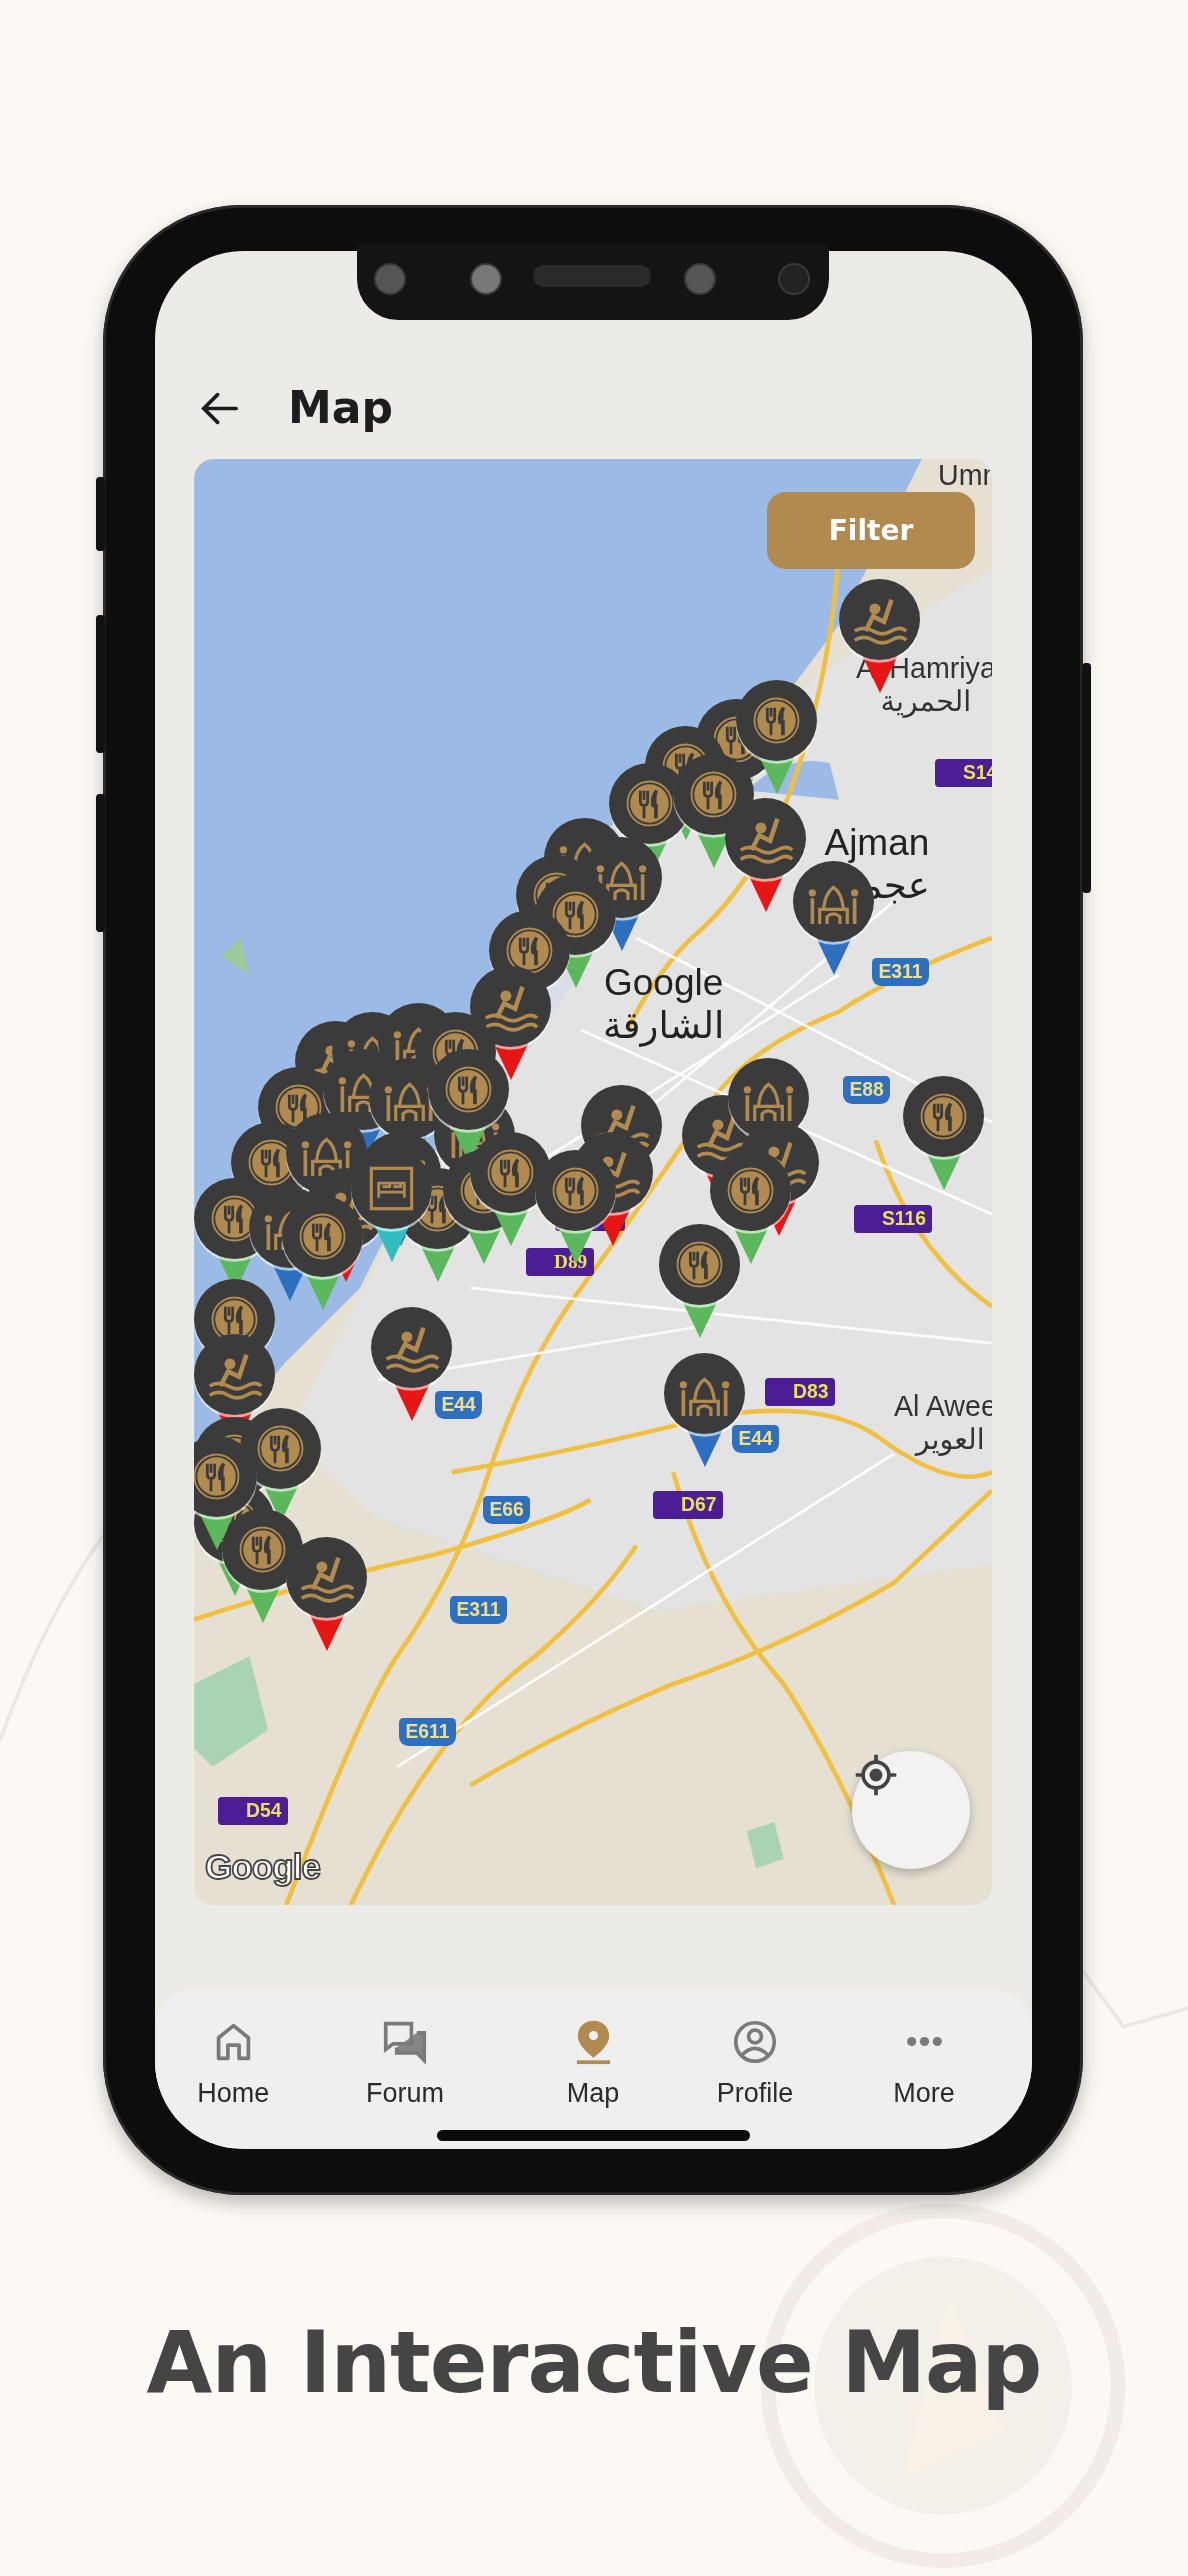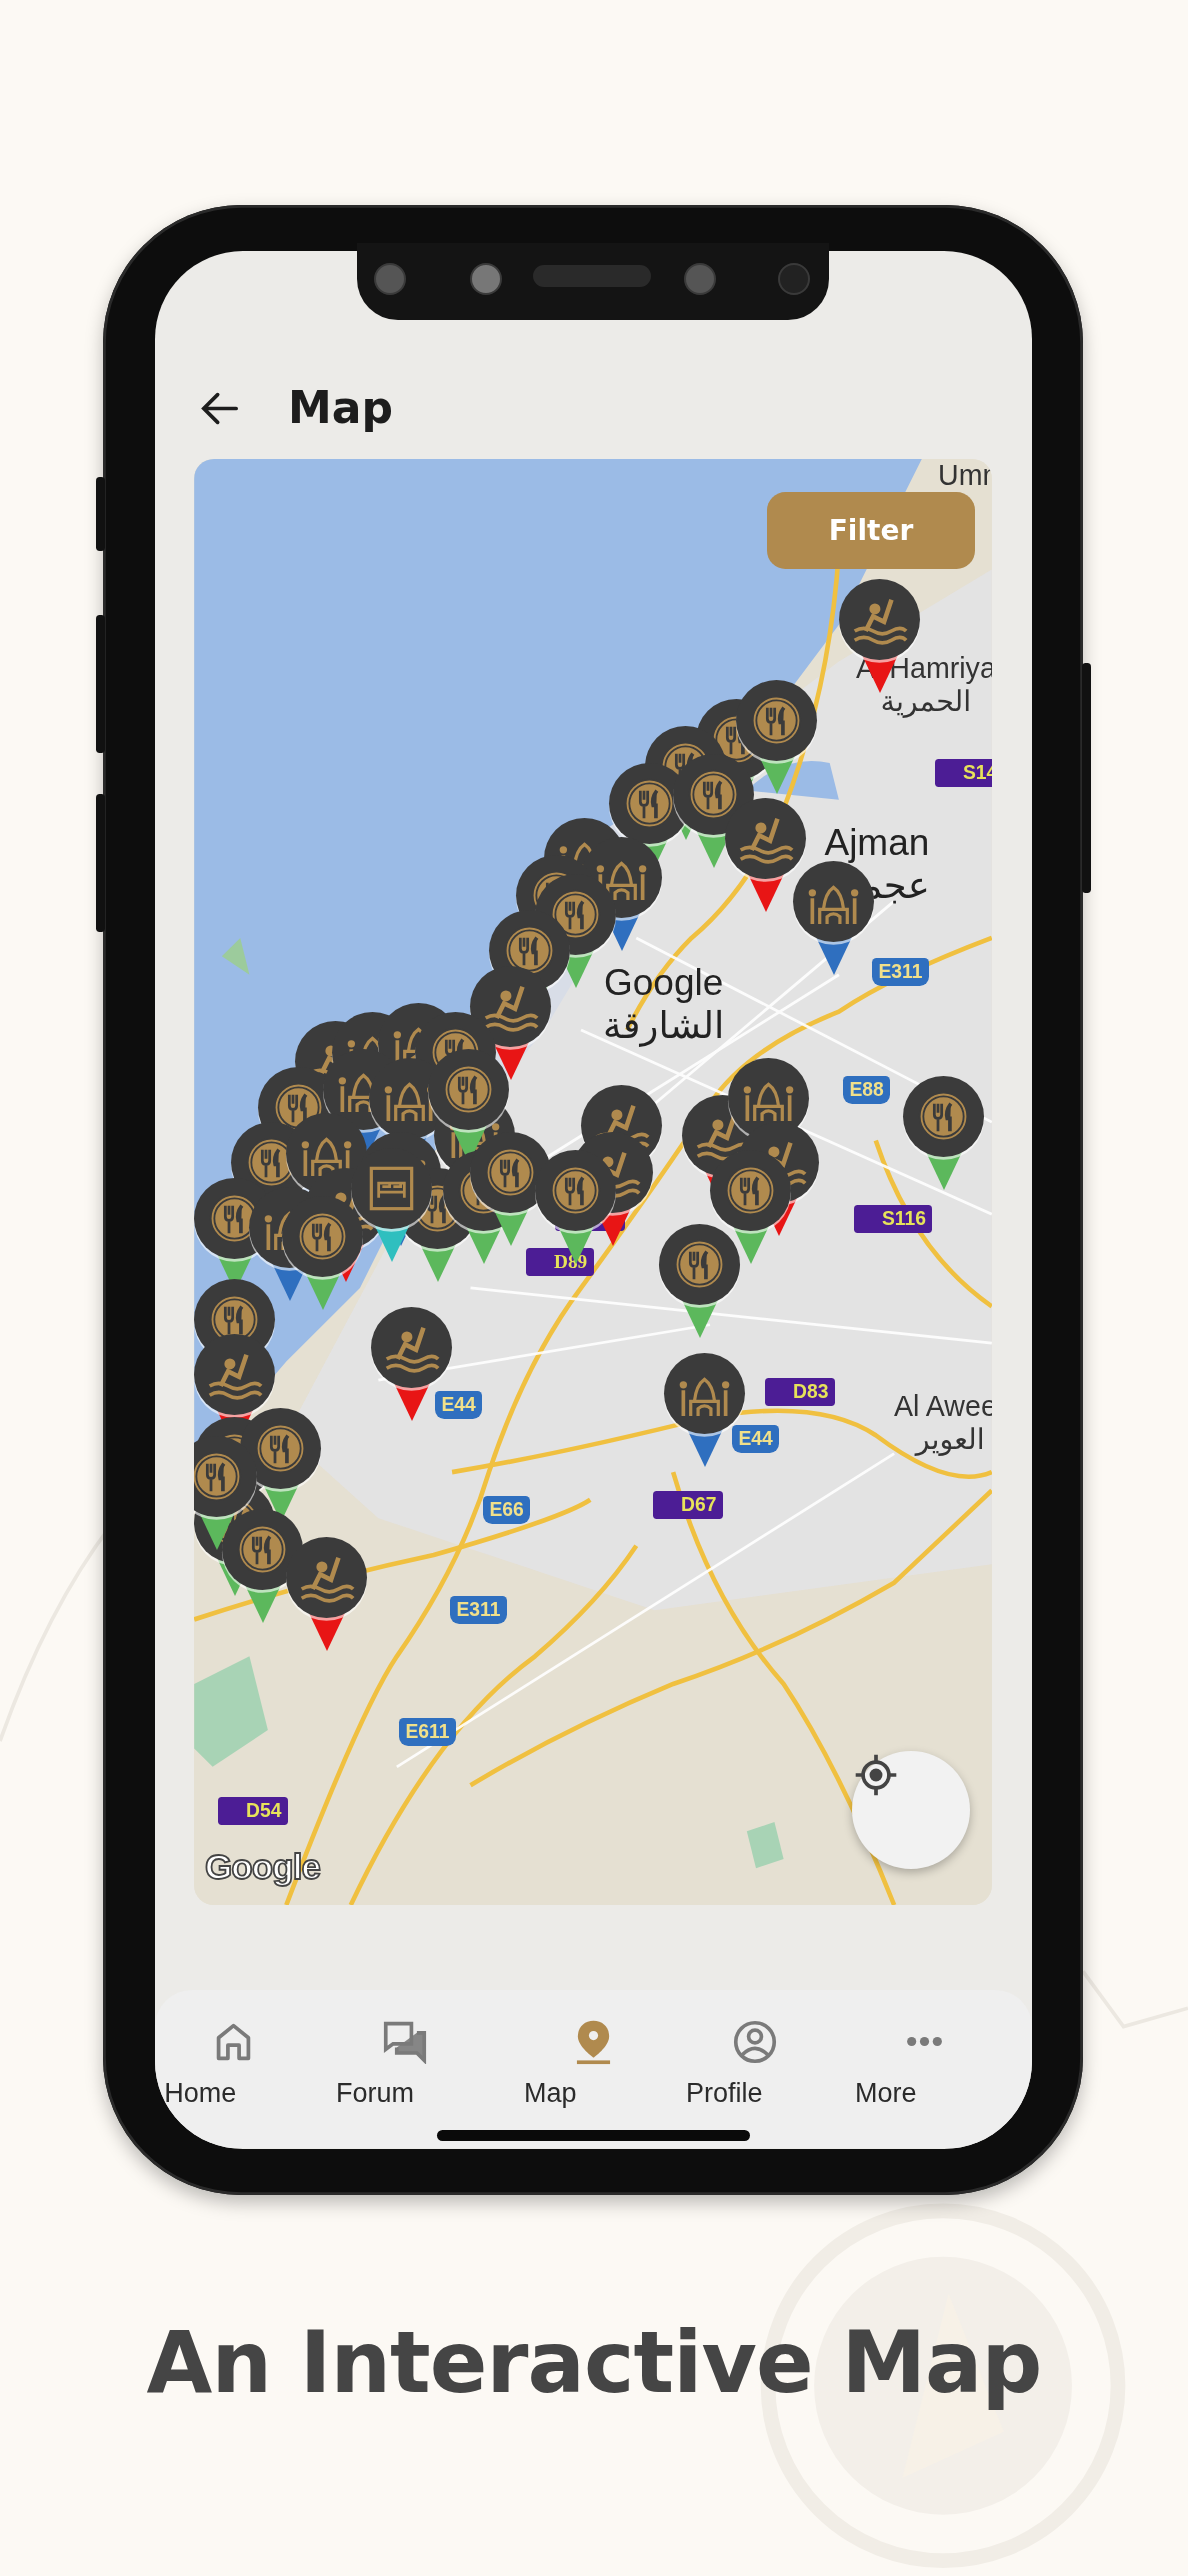--- a/index.html
+++ b/index.html
@@ -27,21 +27,21 @@
   .shield{position:absolute;font-size:19.3px;font-weight:bold;padding:2.8px 6.4px;border-radius:3.7px;color:#e7e35a;}
   .shield.g{background:#4c1d95;padding-left:28px;}
   .shield.b{background:#2f6fbf;color:#f1e08a;border-radius:4.6px 4.6px 9.2px 9.2px;}
   
   .pin{position:absolute;width:81px;height:120px;cursor:pointer;}
   .pin .tail{position:absolute;left:13px;top:55px;width:0;height:0;border-left:28px solid transparent;border-right:28px solid transparent;border-top:59px solid #5cb85c;}
   .pin .head{position:absolute;left:0;top:0;width:81px;height:81px;border-radius:50%;background:#3b3b3b;box-shadow:0 2.8px 0 rgba(255,255,255,.6);display:flex;align-items:center;justify-content:center;}
   .pin .head svg{position:static;}
   
   .navbar{position:absolute;left:0;top:1739px;width:877px;height:158px;background:#efefef;border-radius:37px 37px 0 0;}
-  .nav-item{position:absolute;top:24px;width:138px;height:101px;text-align:left;cursor:pointer;}
+  .nav-item{position:absolute;top:24px;width:138px;height:101px;text-align:center;cursor:pointer;}
   .nav-item .ic{height:55px;display:flex;align-items:center;justify-content:center;}
   .nav-item .lbl{font-size:27px;color:#2b2b2b;margin-top:9.2px;}
   .home-ind{position:absolute;left:282px;top:1879px;width:313px;height:11px;border-radius:5.5px;background:#0a0a0a;}
   .tagline{position:absolute;left:0;top:2313px;width:1188px;text-align:center;font-size:85px;font-weight:bold;color:#454545;font-family:"DejaVu Sans",sans-serif;letter-spacing:-0.9px;}
 </style>
 </head>
 <body>
 
 <svg class="bg-deco" width="1188" height="2576" viewBox="0 0 1290 2796">
   <path d="M0 1890 Q60 1720 150 1620" stroke="#ece8e1" stroke-width="4" fill="none"></path>

